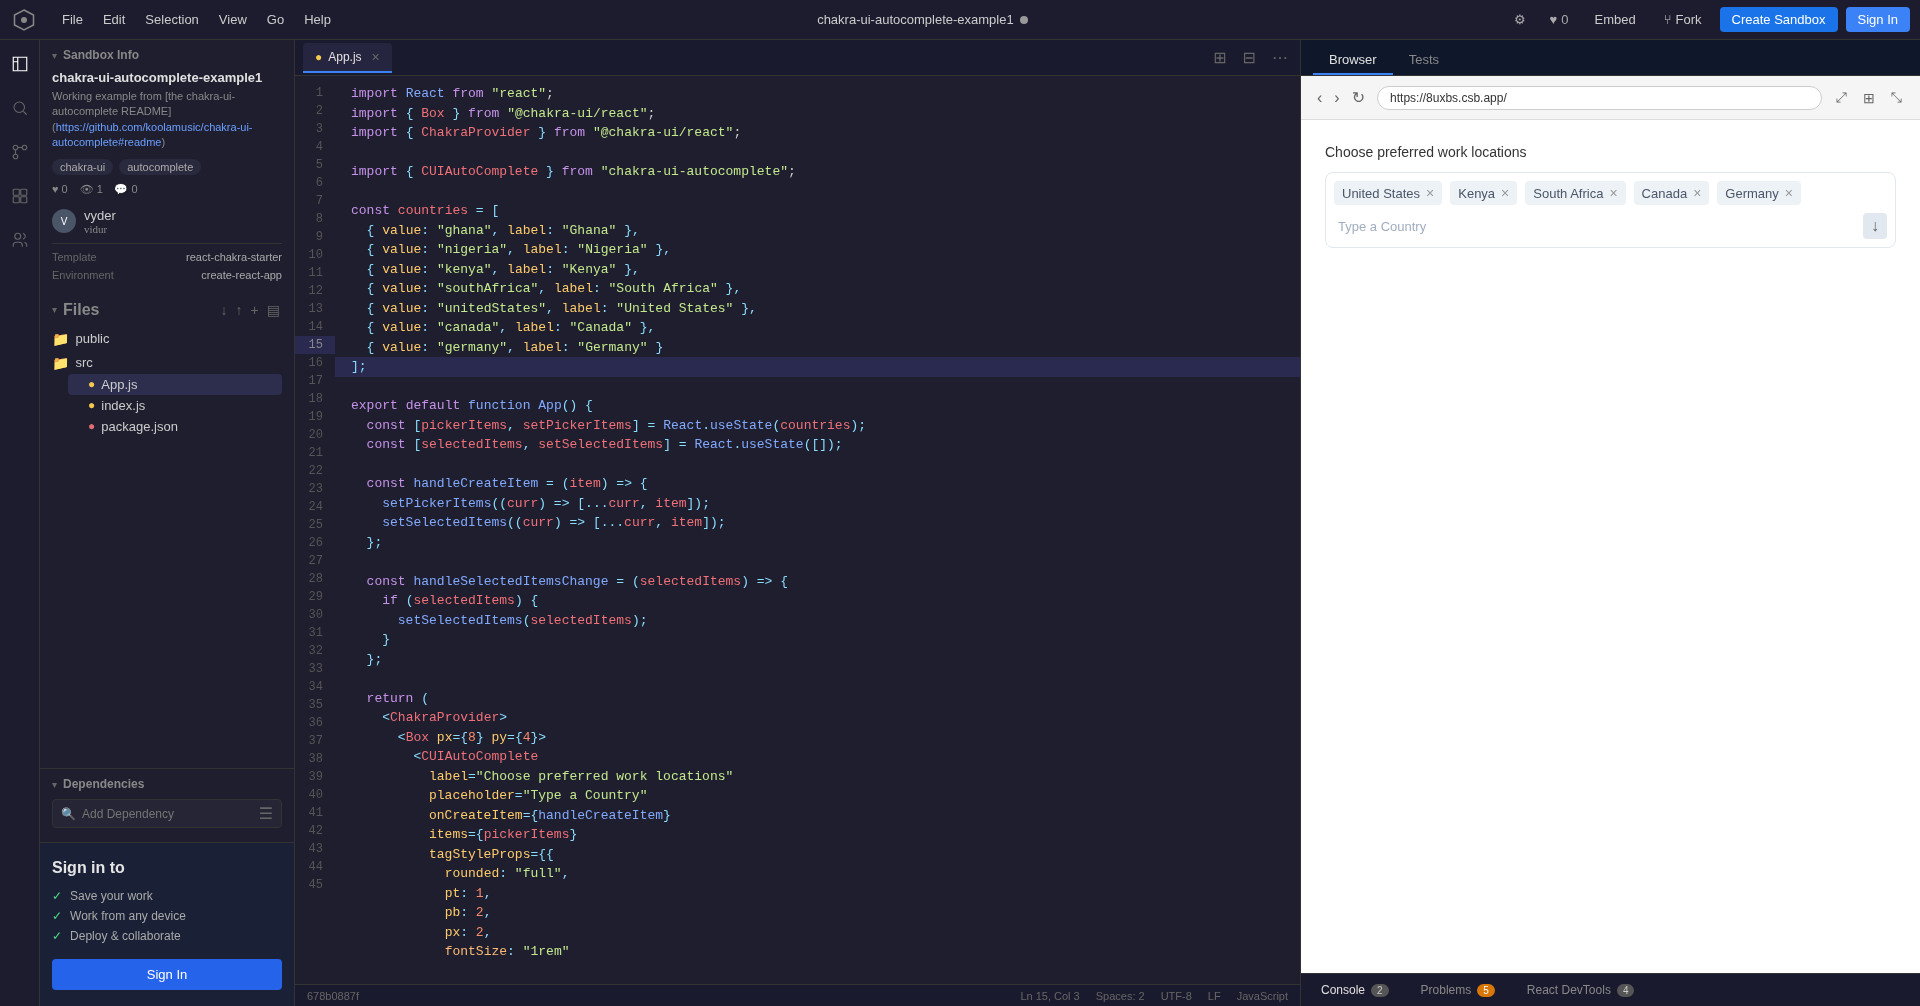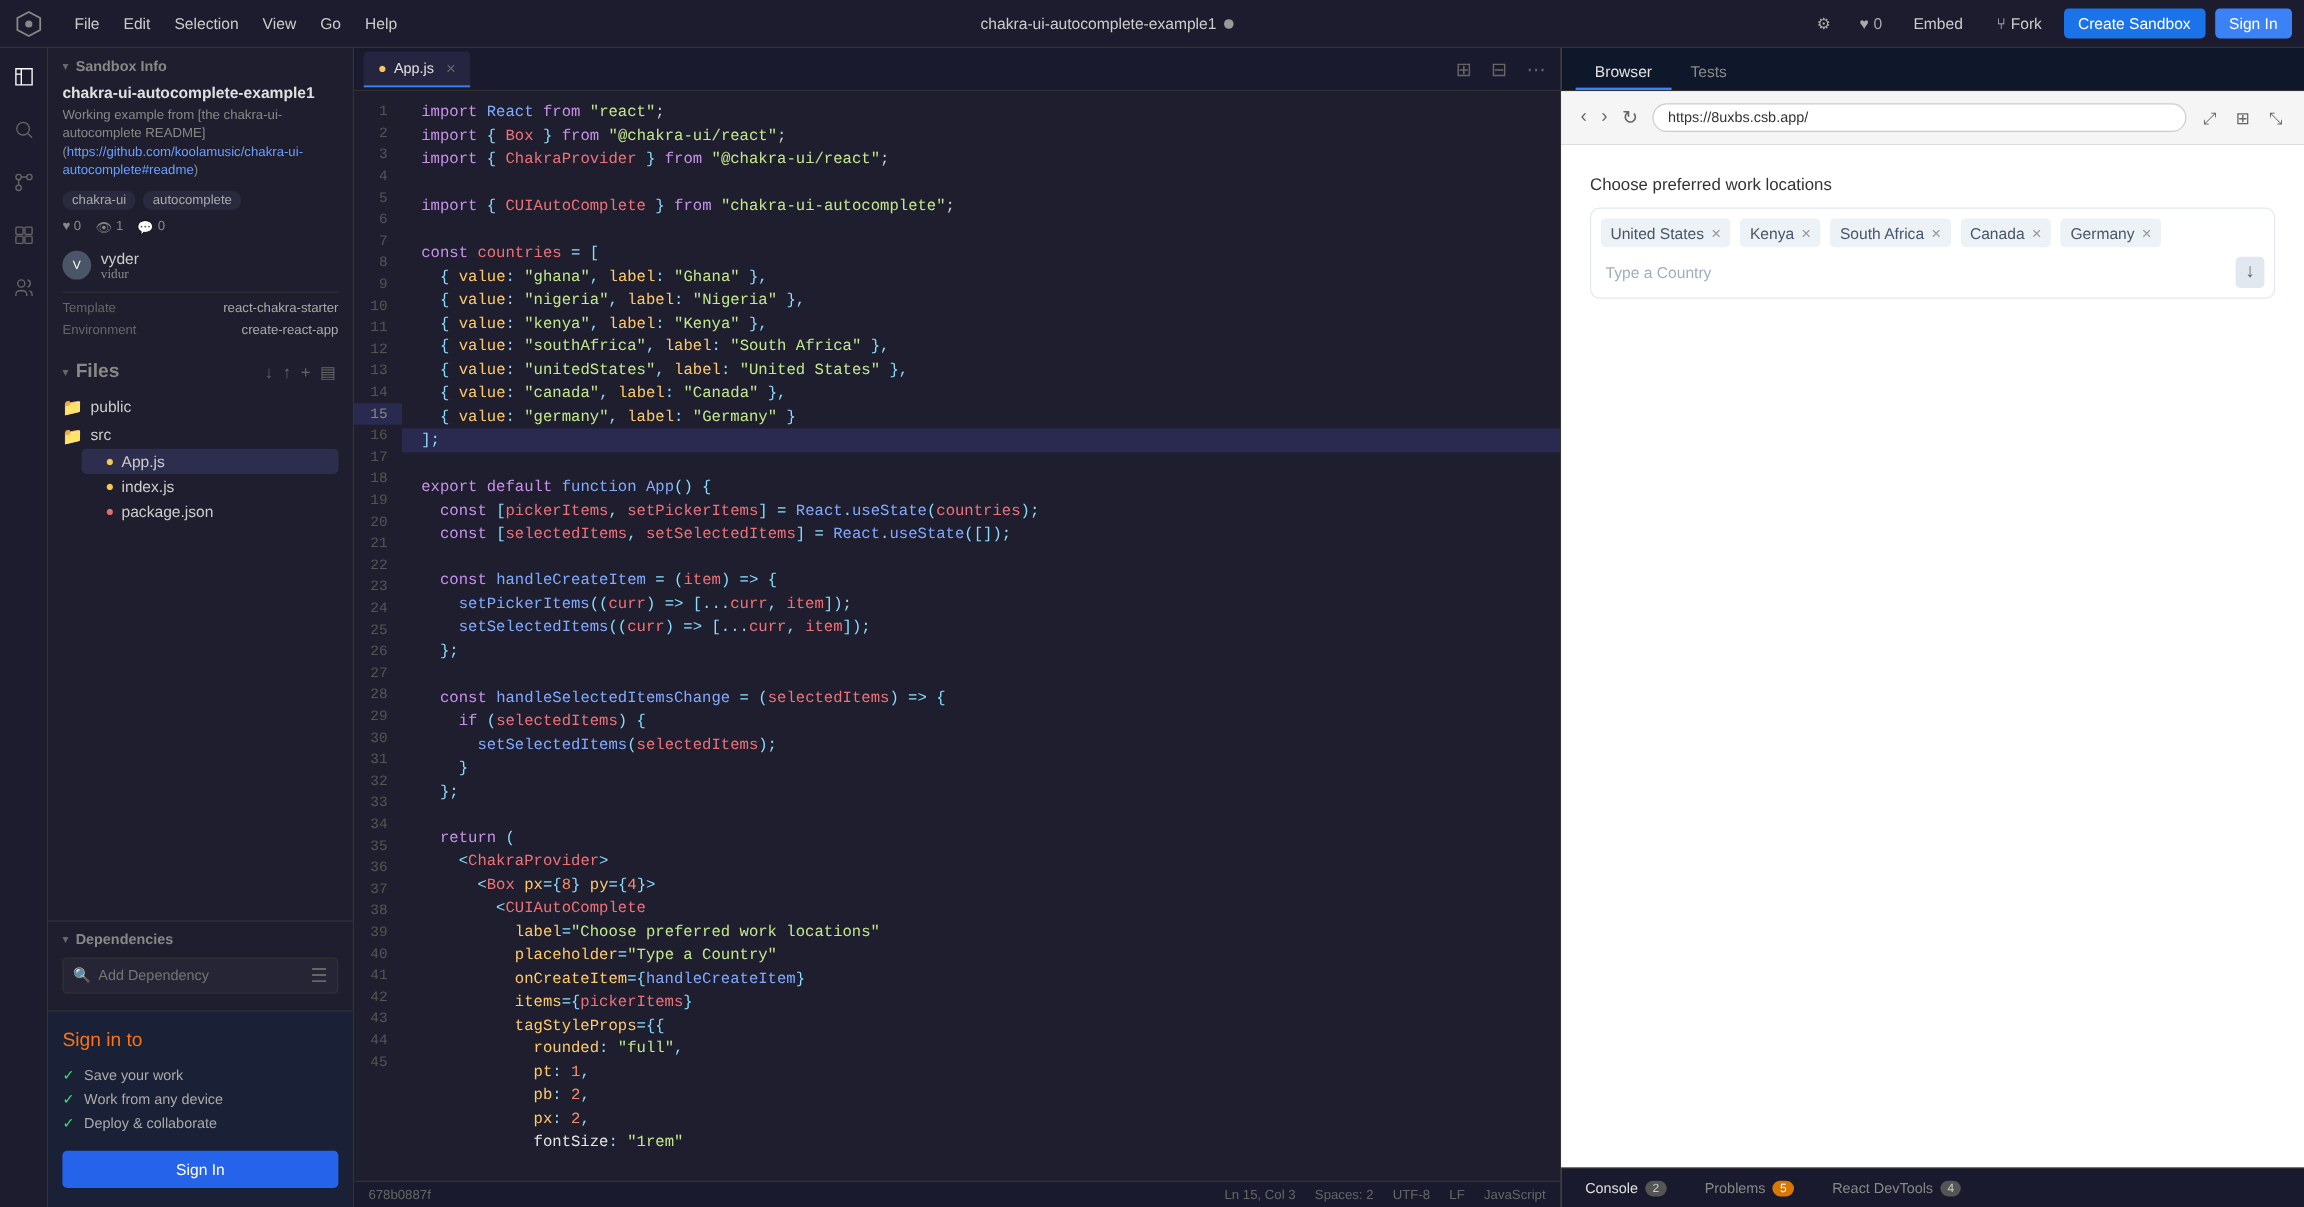--- a/index.html
+++ b/index.html
@@ -75,21 +75,21 @@
     
     .deps-section { padding: 8px 12px; border-top: 1px solid #333; }
     .deps-header { display: flex; align-items: center; gap: 6px; margin-bottom: 8px; }
     .deps-title { font-size: 12px; color: #888; font-weight: 600; }
     .deps-search { display: flex; align-items: center; gap: 6px; background: #252535; border: 1px solid #333; border-radius: 4px; padding: 4px 8px; margin-bottom: 6px; }
     .deps-search input { background: none; border: none; outline: none; color: #ccc; font-size: 12px; flex: 1; }
     .deps-list-icon { color: #666; cursor: pointer; }
 
     
     .sign-in-panel { background: #1a2035; padding: 16px 12px; border-top: 1px solid #333; }
-    .sign-in-title { font-size: 16px; color: #f97316; font-weight: 400; margin-bottom: 12px; }
+    .sign-in-title { font-size: 16px; color: #e5e5e5; font-weight: 700; margin-bottom: 12px; }
     .sign-in-feature { display: flex; align-items: center; gap: 8px; font-size: 12px; color: #aaa; margin-bottom: 6px; }
     .sign-in-feature .check { color: #4ade80; font-size: 12px; }
     .sign-in-button { width: 100%; background: #2563eb; color: white; border: none; padding: 8px; border-radius: 4px; font-size: 13px; cursor: pointer; margin-top: 10px; }
 
     
     .editor-area { flex: 1; display: flex; flex-direction: column; overflow: hidden; }
     .editor-tabs { display: flex; align-items: center; background: #1a1a2e; border-bottom: 1px solid #333; height: 36px; padding: 0 8px; gap: 4px; flex-shrink: 0; }
     .editor-tab { display: flex; align-items: center; gap: 6px; padding: 6px 12px; font-size: 12px; color: #aaa; cursor: pointer; border-radius: 4px 4px 0 0; }
     .editor-tab.active { background: #252540; color: #e0e0e0; border-bottom: 2px solid #3b82f6; }
     .tab-close { color: #666; font-size: 14px; margin-left: 4px; }
@@ -440,21 +440,21 @@
         <div class="code-line">        <span class="punct">&lt;</span><span class="tag-name">CUIAutoComplete</span></div>
         <div class="code-line">          <span class="attr">label</span><span class="punct">=</span><span class="str">"Choose preferred work locations"</span></div>
         <div class="code-line">          <span class="attr">placeholder</span><span class="punct">=</span><span class="str">"Type a Country"</span></div>
         <div class="code-line">          <span class="attr">onCreateItem</span><span class="punct">={</span><span style="color:#82aaff;">handleCreateItem</span><span class="punct">}</span></div>
         <div class="code-line">          <span class="attr">items</span><span class="punct">={</span><span style="color:#f07178;">pickerItems</span><span class="punct">}</span></div>
         <div class="code-line">          <span class="attr">tagStyleProps</span><span class="punct">={{</span></div>
         <div class="code-line">            <span style="color:#ffcb6b;">rounded</span><span class="punct">:</span> <span class="str">"full"</span><span class="punct">,</span></div>
         <div class="code-line">            <span style="color:#ffcb6b;">pt</span><span class="punct">:</span> <span class="num">1</span><span class="punct">,</span></div>
         <div class="code-line">            <span style="color:#ffcb6b;">pb</span><span class="punct">:</span> <span class="num">2</span><span class="punct">,</span></div>
         <div class="code-line">            <span style="color:#ffcb6b;">px</span><span class="punct">:</span> <span class="num">2</span><span class="punct">,</span></div>
-        <div class="code-line">            <span style="color:#e5e5e5;">fontSize</span><span class="punct">:</span> <span class="str">"1rem"</span></div>
+        <div class="code-line">            <span style="color:#fdba74;">fontSize</span><span class="punct">:</span> <span class="str">"1rem"</span></div>
       </div>
     </div>
 
     <div class="status-bar">
       <span class="hash">678b0887f</span>
       <div style="margin-left:auto; display:flex; gap:16px;">
         <span>Ln 15, Col 3</span>
         <span>Spaces: 2</span>
         <span>UTF-8</span>
         <span>LF</span>

